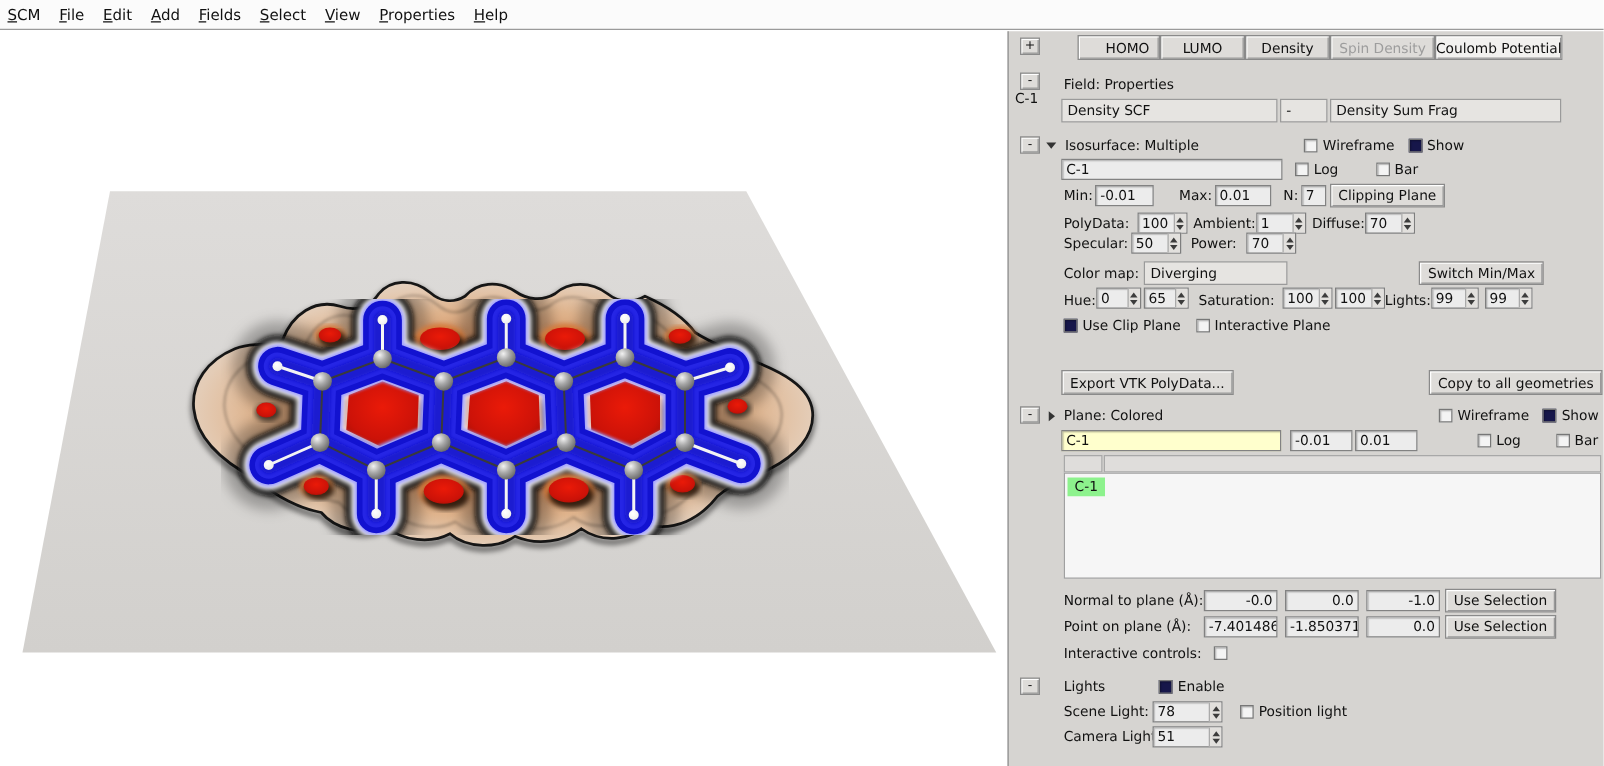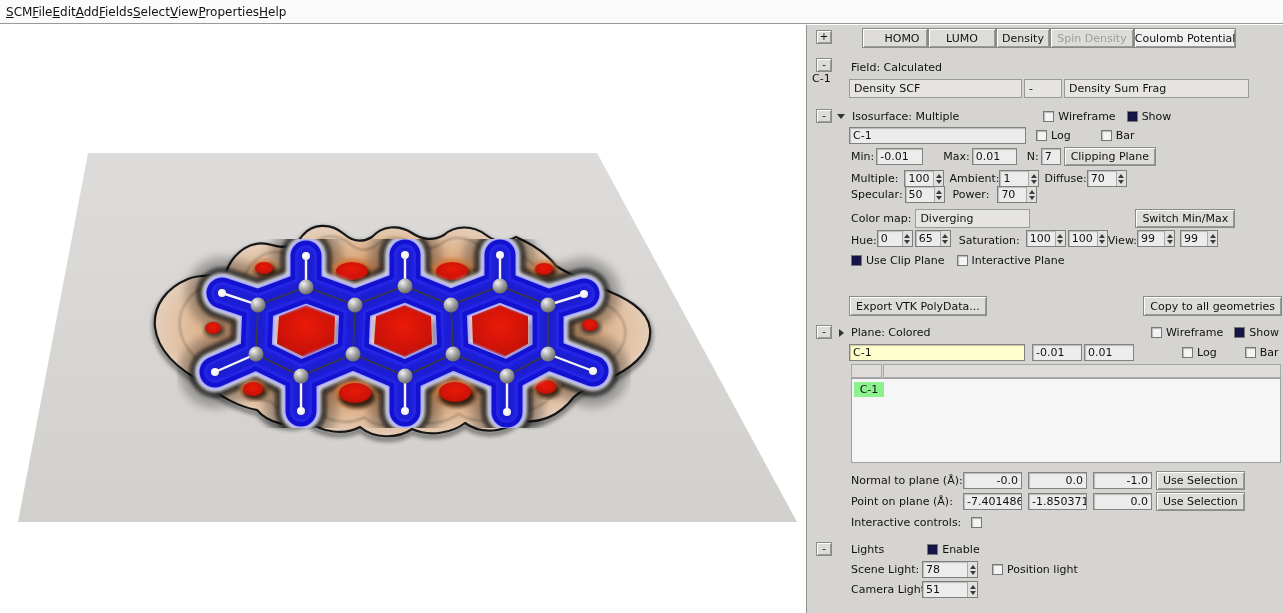--- a/index.html
+++ b/index.html
@@ -1,21 +1,21 @@
 <!DOCTYPE html>
 <html><head>
 <meta charset="utf-8">
 <style>
   html,body{margin:0;padding:0;}
   body{width:1283px;height:613px;position:relative;overflow:hidden;
        font-family:"DejaVu Sans","Liberation Sans",sans-serif;font-size:11px;color:#111;
        background:#ffffff;}
   
   .menubar{position:absolute;left:0;top:0;width:1283px;height:24px;background:#fbfbfb;
-           border-bottom:1px solid #9a9a9a;display:flex;align-items:center;
+           border-bottom:1px solid #9a9a9a;display:flex;align-items:center;gap:15px;
            padding-left:6px;box-sizing:border-box;font-size:12px;}
   .menubar .mi{display:inline-block;cursor:default;}
   .menubar .mi::first-letter{text-decoration:underline;}
   
   .viewport{position:absolute;left:0;top:25px;width:806px;height:588px;background:#fff;}
   
   .panel{position:absolute;left:806px;top:25px;width:477px;height:588px;
          background:#d6d4d1;border-left:1px solid #8e8e8e;box-sizing:border-box;}
   .row{position:absolute;display:flex;align-items:center;white-space:nowrap;}
   .lbl{color:#111;}
@@ -267,27 +267,27 @@
   <div class="row" style="left:5px;top:47px;">
       <span class="lbl">C-1</span>
     </div>
   <div class="railbtn" style="left:9px;top:84px;">-</div>
   <div class="railbtn" style="left:9px;top:300px;">-</div>
   <div class="railbtn" style="left:9px;top:517px;">-</div>
 
   <div class="row" style="left:55px;top:3px;">
     <span class="btn" style="width:66px;padding-left:20px;">HOMO</span>
     <span class="btn" style="width:68px;">LUMO</span>
-    <span class="btn" style="width:54px;">Density</span>
+    <span class="btn" style="width:68px;">Density</span>
     <span class="btn dis" style="width:84px;">Spin Density</span>
     <span class="btn sel" style="width:102px;">Coulomb Potential</span>
   </div>
 
   <div class="row" style="left:44px;top:36px;">
-      <span class="lbl">Field: Calculated</span>
+      <span class="lbl">Field: Properties</span>
     </div>
   <div class="row" style="left:42px;top:54px;">
     <span class="flat" style="width:173px;">Density SCF</span>
     <span class="flat" style="width:38px;margin-left:2px;">-</span>
     <span class="flat" style="width:185px;margin-left:2px;">Density Sum Frag</span>
   </div>
 
   <div class="row" style="left:30px;top:85px;">
     <span class="tri-down"></span>
     <span class="lbl" style="margin-left:7px;">Isosurface: Multiple</span>
@@ -306,21 +306,21 @@
   <div class="row" style="left:44px;top:122px;">
     <span class="lbl">Min:</span>
     <span class="entry" style="width:47px;margin-left:2px;">-0.01</span>
     <span class="lbl" style="margin-left:20px;">Max:</span>
     <span class="entry" style="width:45px;margin-left:2px;">0.01</span>
     <span class="lbl" style="margin-left:10px;">N:</span>
     <span class="entry" style="width:20px;margin-left:2px;">7</span>
     <span class="btn sm" style="margin-left:3px;">Clipping Plane</span>
   </div>
   <div class="row" style="left:44px;top:145px;">
-    <span class="lbl">Multiple:</span>
+    <span class="lbl">PolyData:</span>
     <span class="spin" style="margin-left:6px;">
       <span class="spin-val" style="min-width:22px;">100</span>
       <span class="spin-arrows">
           <i class="up"></i>
           <i class="dn"></i>
         </span>
       </span>
     <span class="lbl" style="margin-left:5px;">Ambient:</span>
     <span class="spin">
       <span class="spin-val" style="min-width:22px;">1</span>
@@ -385,21 +385,21 @@
           <i class="dn"></i>
         </span>
       </span>
     <span class="spin" style="margin-left:2px;">
       <span class="spin-val" style="min-width:22px;">100</span>
       <span class="spin-arrows">
           <i class="up"></i>
           <i class="dn"></i>
         </span>
       </span>
-    <span class="lbl">View:</span>
+    <span class="lbl">Lights:</span>
     <span class="spin">
       <span class="spin-val" style="min-width:20px;">99</span>
       <span class="spin-arrows">
           <i class="up"></i>
           <i class="dn"></i>
         </span>
       </span>
     <span class="spin" style="margin-left:5px;">
       <span class="spin-val" style="min-width:20px;">99</span>
       <span class="spin-arrows">

